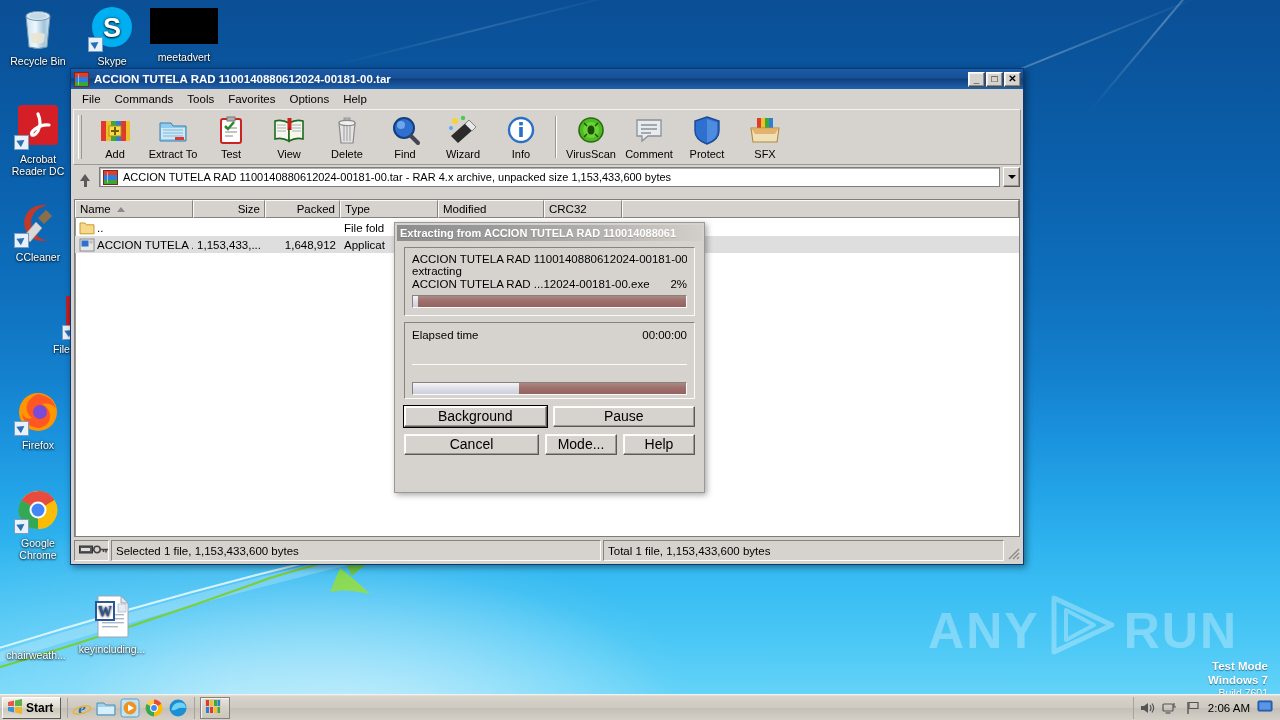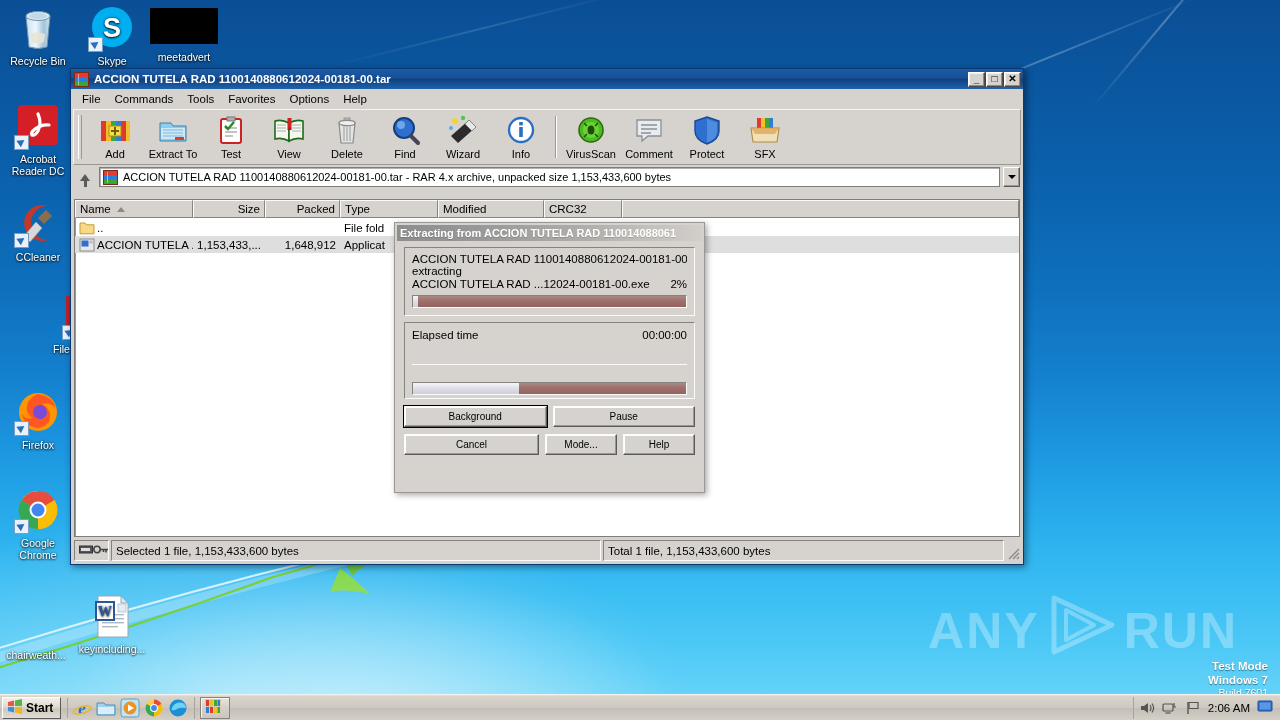--- a/index.html
+++ b/index.html
@@ -234,21 +234,21 @@
   }
   .pbar .fill-light { background: linear-gradient(to bottom,#f4f4f8 0%, #dcdce6 55%, #cfcfdc 100%); height: 100%; }
   .pbar .fill-dark  { background: linear-gradient(to bottom,#a98a86 0%, #9e6f6b 45%, #95635f 100%); height: 100%; }
   .dsep { height: 1px; background: #86837f; border-bottom: 1px solid #fbfbfa; margin: 5px 0; }
   .btnrow { display: flex; gap: 6px; margin-top: 7px; }
   .dbtn {
     height: 21px; background: #d6d3ce;
     border: 1px solid #fbfbfa; border-right-color:#5a5a5a; border-bottom-color:#5a5a5a;
     box-shadow: inset -1px -1px 0 #9b9894, inset 1px 1px 0 #ffffff;
     display: flex; align-items: center; justify-content: center;
-    font-size: 10px; cursor: default; color: #000;
+    font-size: 14px; cursor: default; color: #000;
   }
   .dbtn.default { outline: 1px solid #000; outline-offset: 0px; }
 
   
   #taskbar {
     position: absolute; left: 0; bottom: 0; width: 1280px; height: 26px;
     background: linear-gradient(to bottom, #e7e4dd 0%, #d8d4cc 6%, #cdc9c0 50%, #c3bfb6 52%, #d4d0c8 100%);
     border-top: 1px solid #f3f1ec;
     display: flex; align-items: center; font-size: 11.5px;
   }

